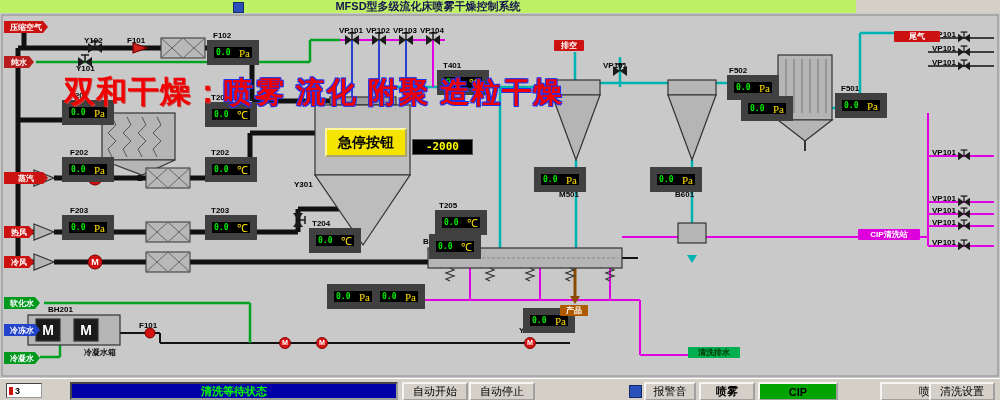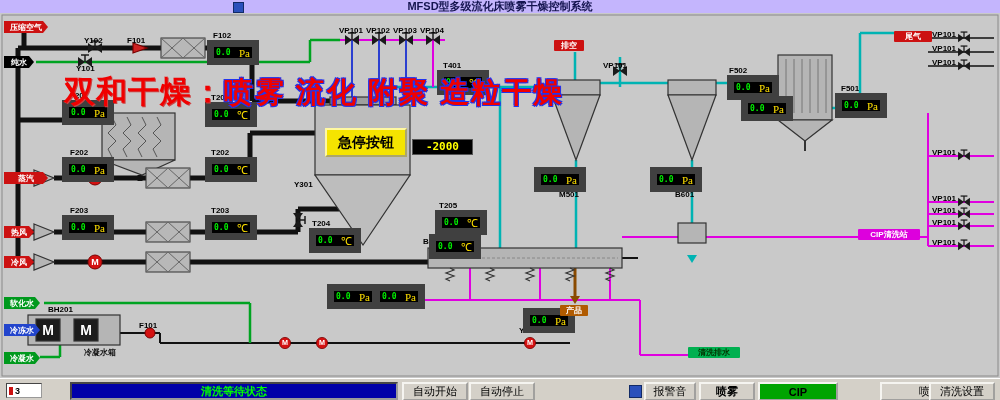--- a/index.html
+++ b/index.html
@@ -2,22 +2,22 @@
 <html><head>
 <meta charset="utf-8">
 <style>
   html,body{margin:0;padding:0;}
   body{
     position:relative;width:1000px;height:400px;overflow:hidden;
     background:#d4d0c8;font-family:"Liberation Sans",sans-serif;
     -webkit-font-smoothing:antialiased;
   }
   
-  #titlebar{position:absolute;top:0;left:0;width:1000px;height:13px;
-    background:#c4b5fd;border-bottom:1px solid #9a9a9a;}
+  #titlebar{position:absolute;top:0;left:0;width:856px;height:13px;
+    background:#bef264;border-bottom:1px solid #9a9a9a;}
   .tb-icon{position:absolute;left:233px;top:2px;width:9px;height:9px;
     background:#2a50bb;border:1px solid #122a66;}
   .tb-title{position:absolute;left:0;right:0;top:0;text-align:center;
     font-size:11px;line-height:13px;font-weight:bold;color:#14144f;white-space:nowrap;}
   .tb-company{position:absolute;right:8px;top:0;font-size:10px;line-height:13px;
     font-weight:bold;color:#222;white-space:nowrap;}
   
   #canvas{position:absolute;top:13px;left:0;width:1000px;height:365px;
     background:#c9c9c9;}
   #diagram{position:absolute;top:0;left:0;}
@@ -238,21 +238,21 @@
       <use href="#fan" transform="translate(860,95)"></use>
       <use href="#fan" transform="translate(285,330) scale(0.8)"></use>
       <use href="#fan" transform="translate(322,330) scale(0.8)"></use>
       <use href="#fan" transform="translate(530,330) scale(0.8)"></use>
       <use href="#pump" transform="translate(150,320)"></use>
     </g>
   </svg>
 
   <div id="overlay">
       <div class="stream-tag" style="position: absolute; left: 4px; top: 8px; background: rgb(204, 17, 17); width: 44px;">压缩空气</div>
-      <div class="stream-tag" style="position: absolute; left: 4px; top: 43px; background: #000000; width: 30px;">纯水</div>
+      <div class="stream-tag" style="position: absolute; left: 4px; top: 43px; background: #b91c1c; width: 30px;">纯水</div>
       <div class="stream-tag" style="position: absolute; left: 4px; top: 159px; background: rgb(204, 17, 17); width: 44px;">蒸汽</div>
       <div class="stream-tag" style="position: absolute; left: 4px; top: 213px; background: rgb(204, 17, 17); width: 30px;">热风</div>
       <div class="stream-tag" style="position: absolute; left: 4px; top: 243px; background: rgb(204, 17, 17); width: 30px;">冷风</div>
       <div class="stream-tag" style="position: absolute; left: 4px; top: 284px; background: rgb(0, 153, 29); width: 36px;">软化水</div>
       <div class="stream-tag" style="position: absolute; left: 4px; top: 311px; background: rgb(34, 68, 204); width: 36px;">冷冻水</div>
       <div class="stream-tag" style="position: absolute; left: 4px; top: 339px; background: rgb(0, 153, 29); width: 36px;">冷凝水</div>
       <div class="itag" style="position: absolute; left: 84px; top: 23px;">Y102</div>
       <div class="itag" style="position: absolute; left: 127px; top: 23px;">F101</div>
       <div class="itag" style="position: absolute; left: 213px; top: 18px;">F102</div>
       <div class="itag" style="position: absolute; left: 76px; top: 51px;">Y101</div>
@@ -358,21 +358,21 @@
       </div>
       <div class="display" style="position: absolute; left: 429px; top: 221px;">
         <span class="val">0.0</span>
         <span class="unit">℃</span>
       </div>
       <div class="display" style="position: absolute; left: 523px; top: 295px;">
         <span class="val">0.0</span>
         <span class="unit">Pa</span>
       </div>
       <div class="flow-tag" style="position: absolute; left: 554px; top: 27px; background: rgb(204, 17, 17); color: rgb(255, 255, 255); width: 30px;">排空</div>
-      <div class="flow-tag" style="position: absolute; left: 894px; top: 18px; background: rgb(204, 17, 17); color: rgb(255, 255, 255); width: 38px;">尾气</div>
+      <div class="flow-tag" style="position: absolute; left: 894px; top: 18px; background: rgb(204, 17, 17); color: rgb(255, 255, 255); width: 46px;">尾气</div>
       <div class="flow-tag" style="position: absolute; left: 560px; top: 292px; background: rgb(176, 90, 0); color: rgb(255, 255, 255); width: 28px;">产品</div>
       <div class="flow-tag" style="position: absolute; left: 858px; top: 216px; background: rgb(221, 0, 221); color: rgb(255, 255, 255); width: 62px;">CIP清洗站</div>
       <div class="flow-tag" style="position: absolute; left: 688px; top: 334px; background: rgb(0, 176, 80); color: rgb(0, 51, 0); width: 52px;">清洗排水</div>
       <div class="flow-tag" style="position: absolute; left: 74px; top: 334px; background: transparent; color: rgb(17, 17, 17); width: 52px;">冷凝水箱</div>
     </div>
 
   <div id="emergency">急停按钮</div>
   <div id="chamber-display">-2000</div>
 
   <div id="watermark">

